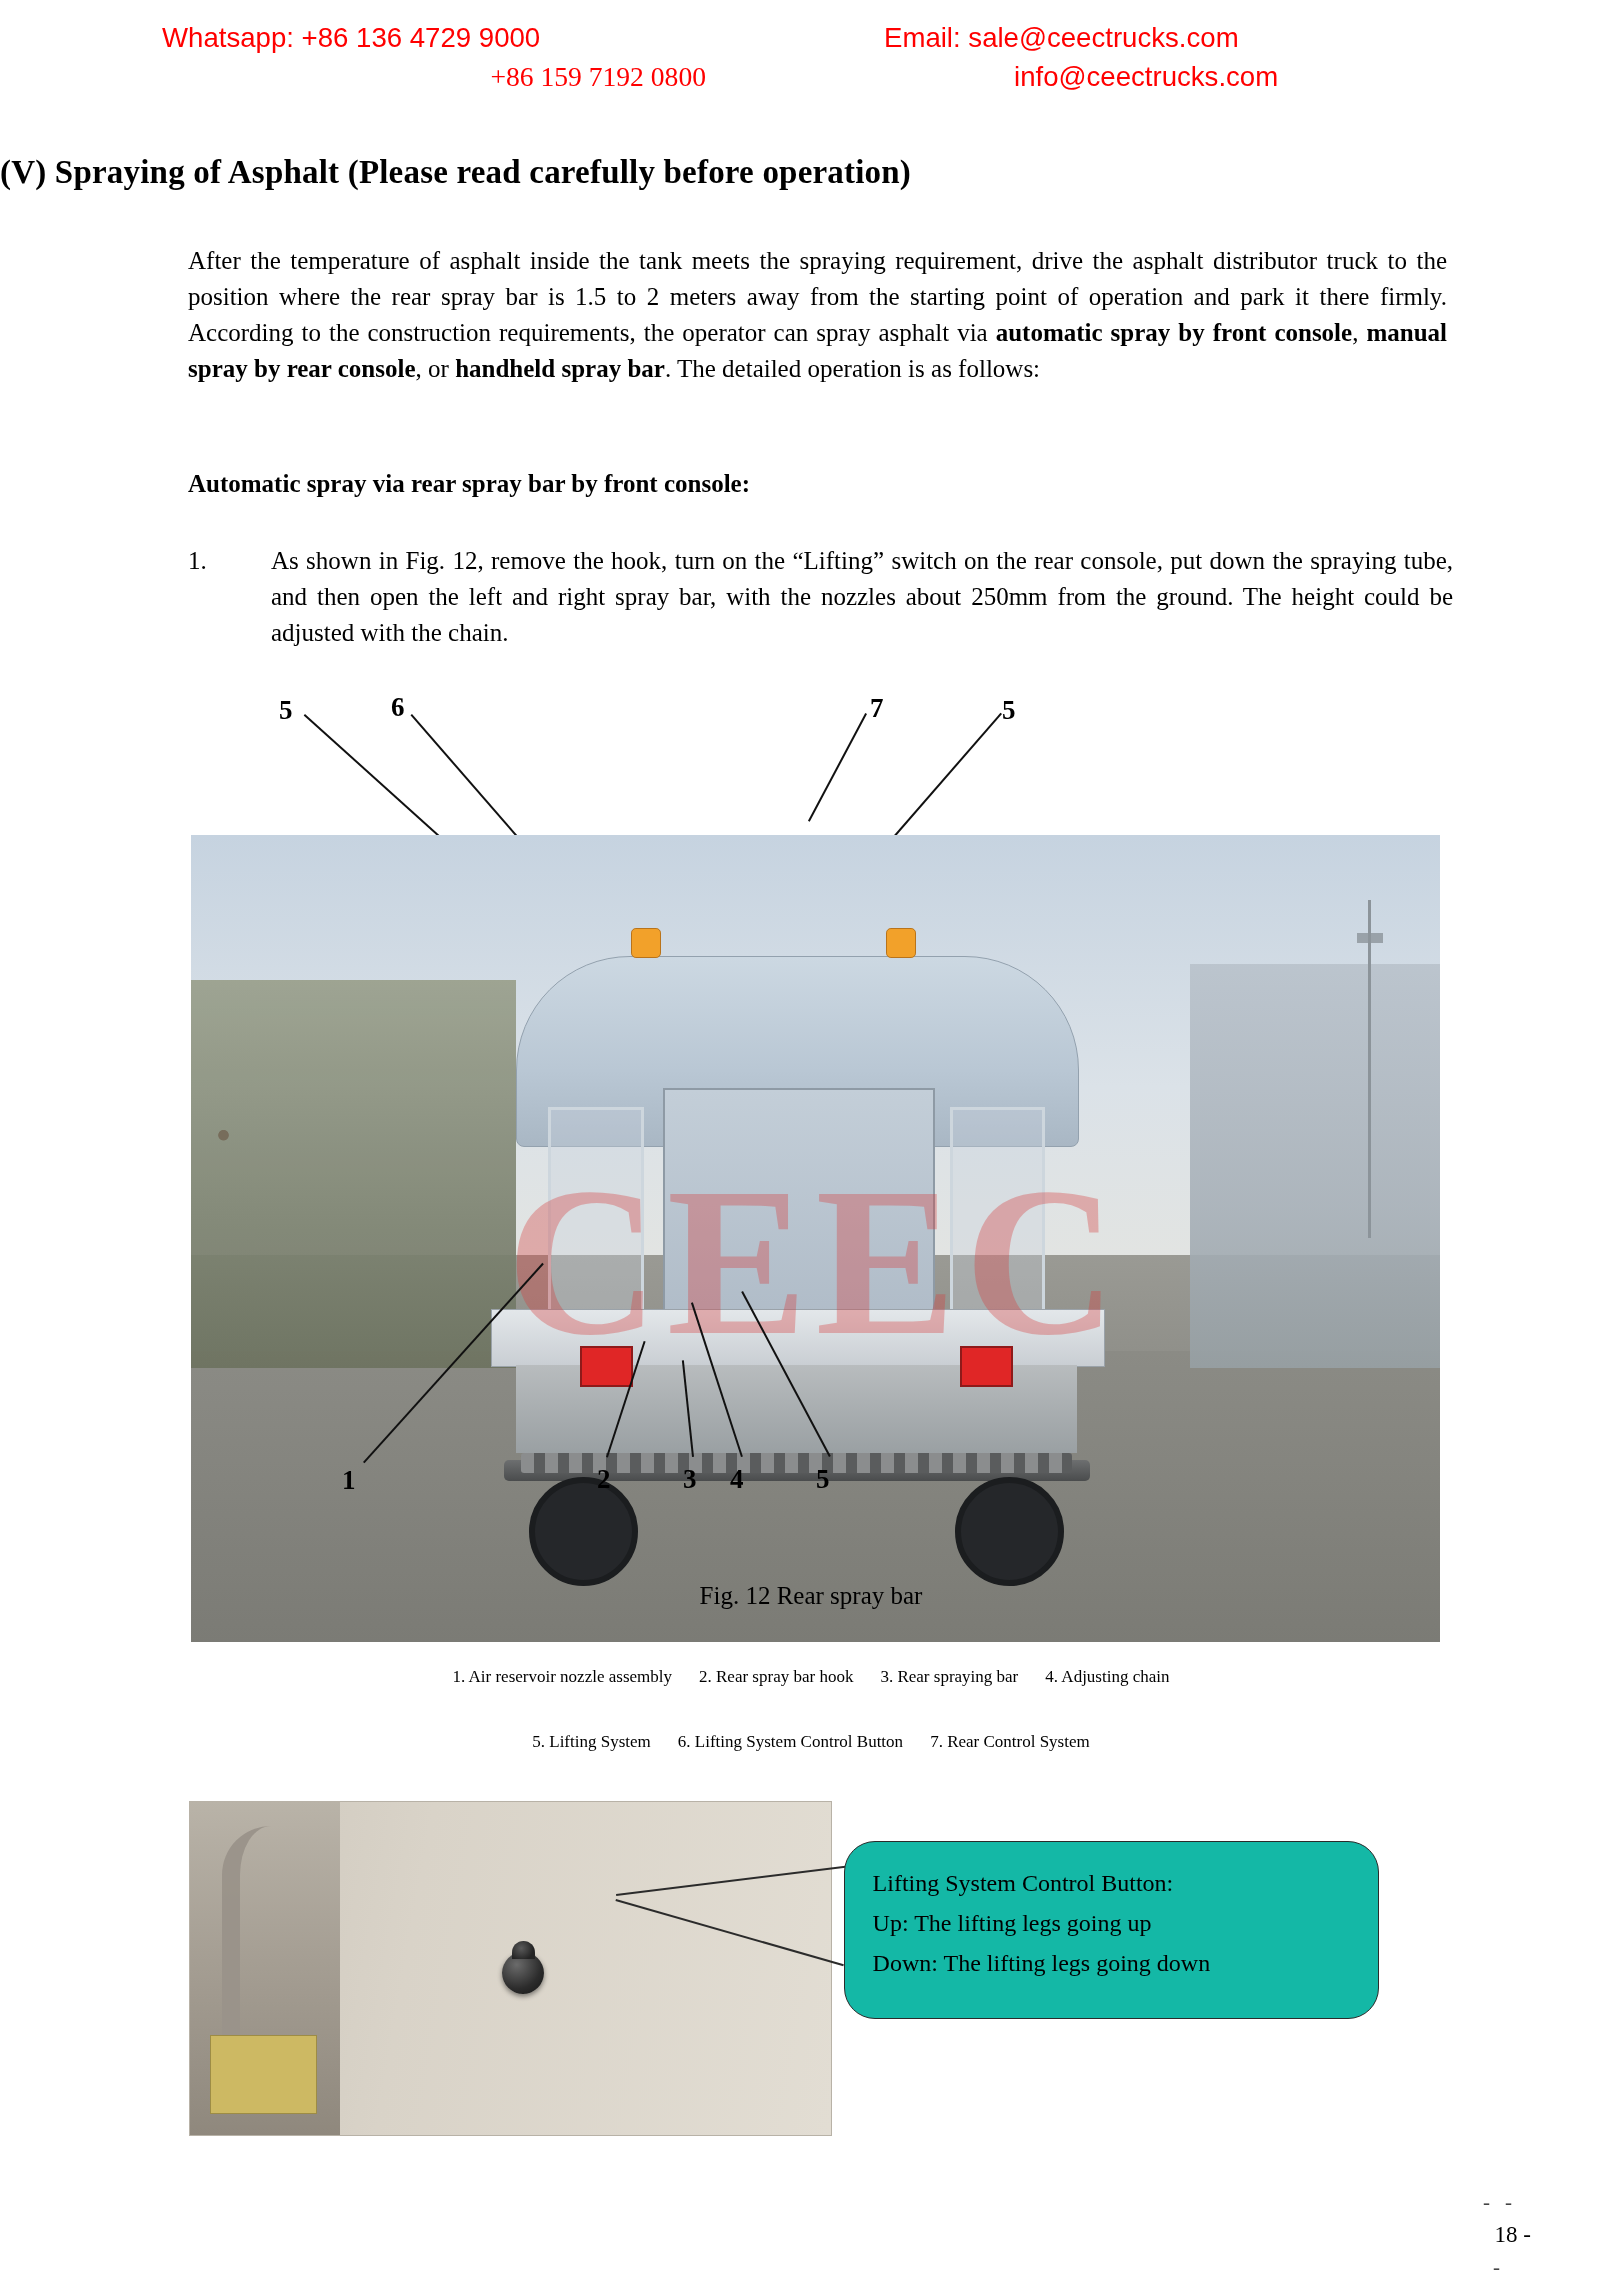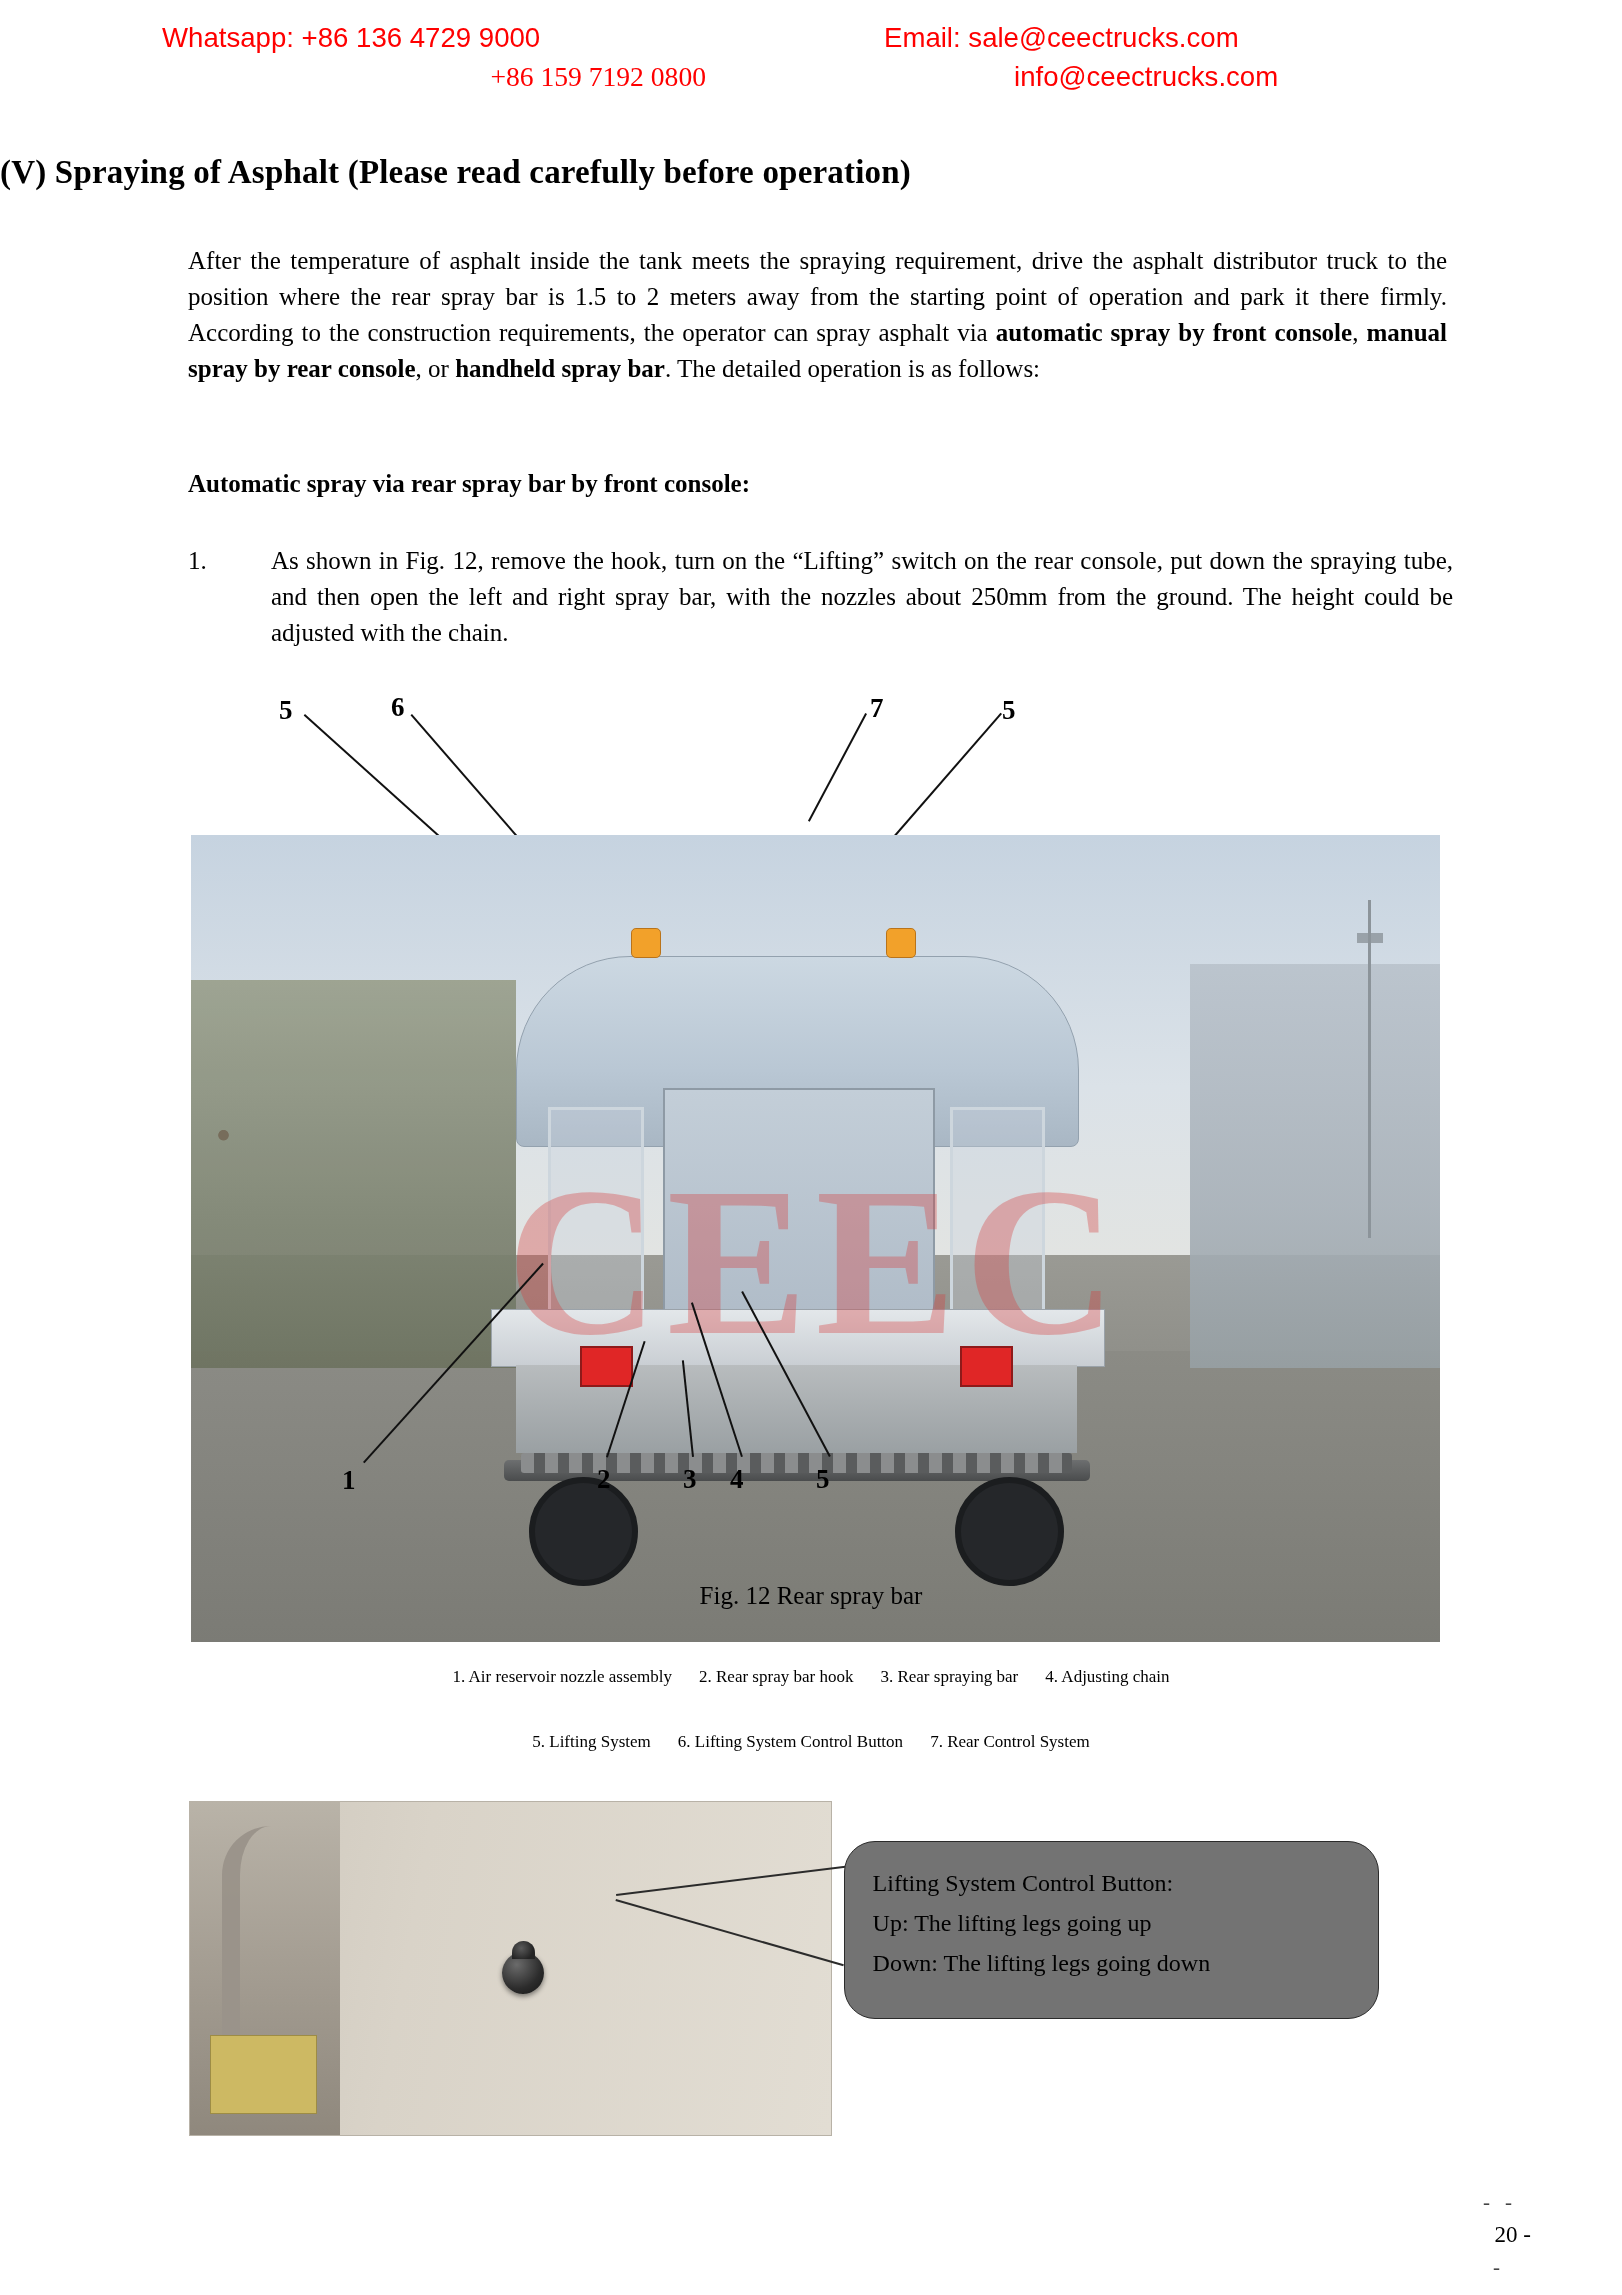--- a/index.html
+++ b/index.html
@@ -300,21 +300,21 @@
   }
 
   .balloon {
     position: absolute;
     left: 844px;
     top: 1841px;
     width: 535px;
     height: 178px;
     border: 1.6px solid #2b2b2b;
     border-radius: 31px;
-    background: #737373;
+    background: #14b8a6;
     box-sizing: border-box;
     padding: 21px 27.6px;
     font-size: 24px;
     line-height: 40px;
   }
   .balloon-line { white-space: nowrap; }
   .balloon-tail {
     position: absolute;
     left: 616px;
     top: 1862px;
@@ -458,17 +458,17 @@
     <div class="t2" style="left:0; top:37px; width:237px; transform:rotate(16deg);"></div>
   </div>
 
   <div class="balloon">
     <div class="balloon-line">Lifting System Control Button:</div>
     <div class="balloon-line">Up: The lifting legs going up</div>
     <div class="balloon-line">Down: The lifting legs going down</div>
   </div>
 
   <div class="footer-dashes">- -</div>
-  <div class="page-number">20 -</div>
+  <div class="page-number">18 -</div>
   <div class="footer-dash2">-</div>
 
 </div>
 
 
 </body></html>

